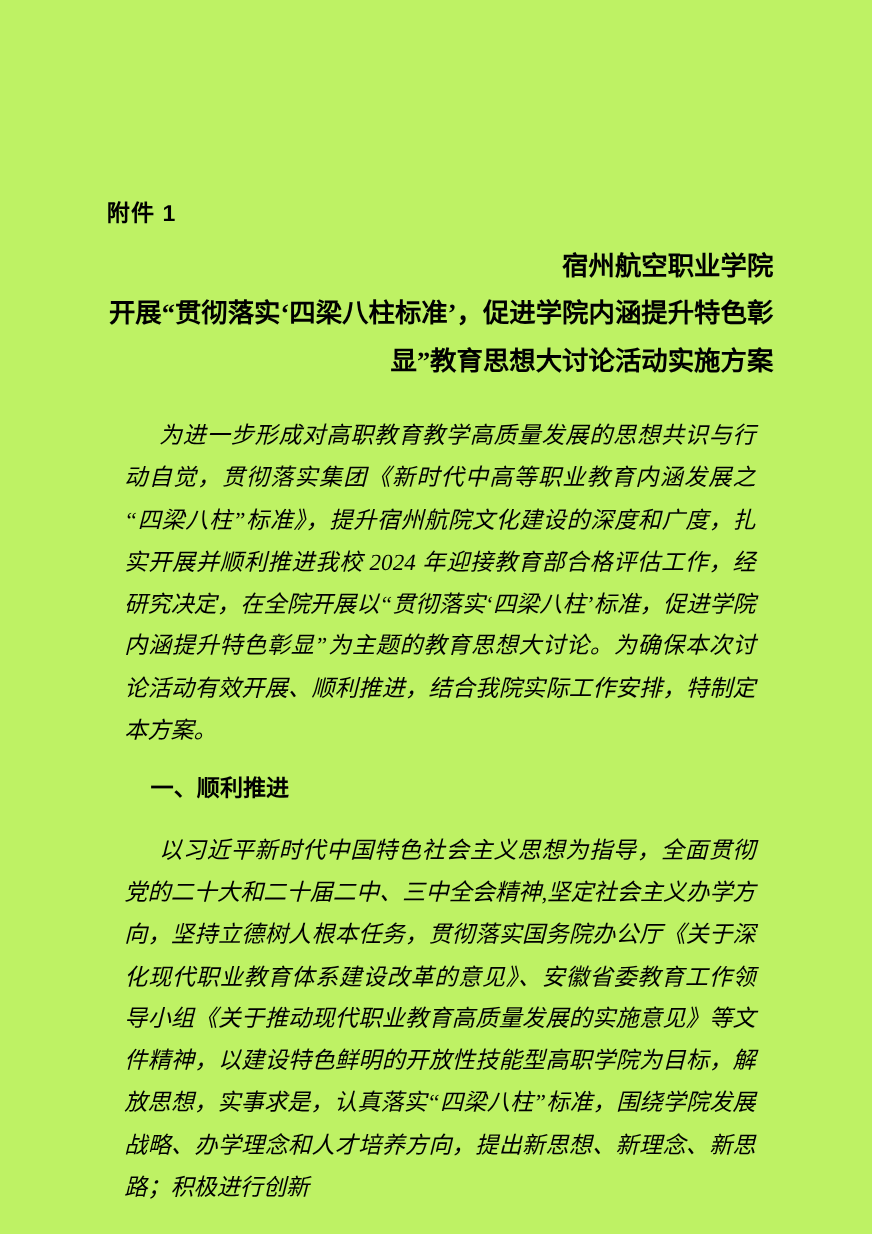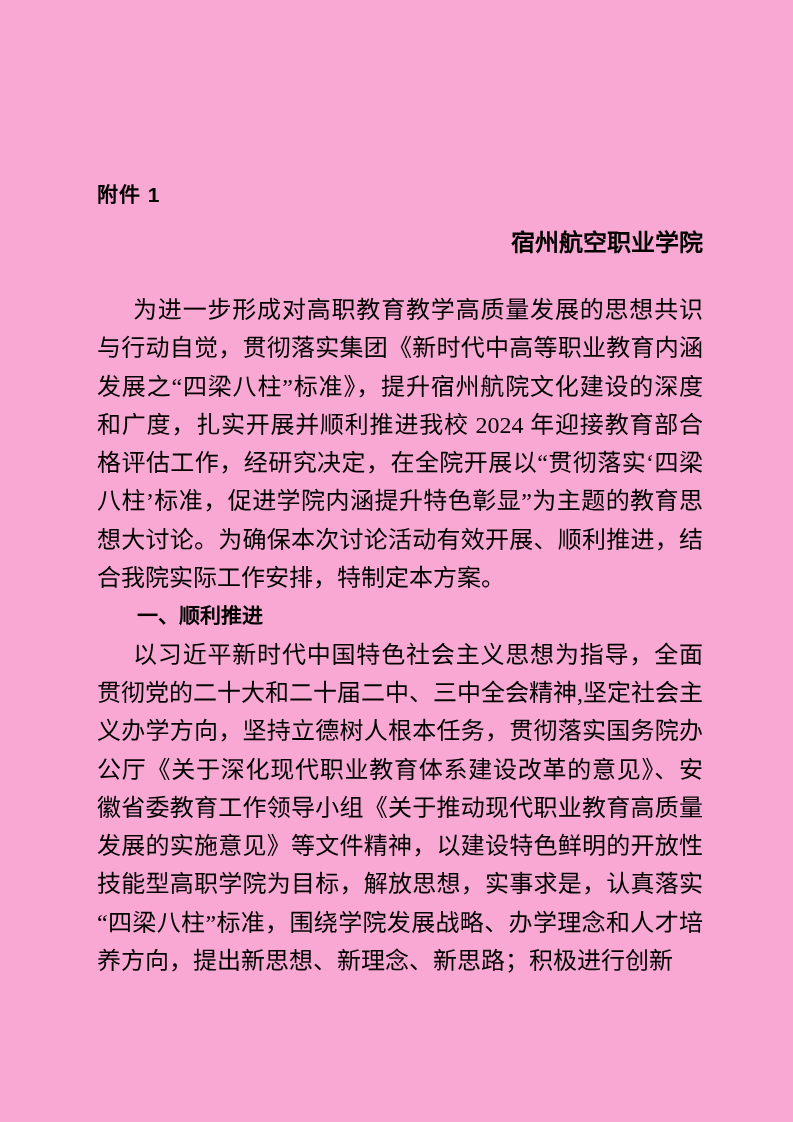--- a/index.html
+++ b/index.html
@@ -4,21 +4,21 @@
 <style>
   html, body {
     margin: 0;
     padding: 0;
     background: #ffffff;
   }
   .page {
     position: relative;
     width: 793px;
     height: 1122px;
-    background: #f9a8d4;
+    background: #bef264;
     overflow: hidden;
     color: #000000;
     font-family: "Liberation Serif", "DejaVu Serif", serif;
   }
   .content {
     position: absolute;
     left: 97px;
     top: 0;
     width: 606px;
   }
@@ -39,27 +39,28 @@
     text-align: right;
     font-family: "Liberation Serif", "DejaVu Serif", serif;
   }
   .doc-title .title-line {
     display: block;
   }
   .body-block {
     margin-top: 26px;
   }
   .body-para {
-    margin: 0;
-    font-size: 24px;
+    margin: 16px;
+    font-size: 21px;
     line-height: 38.3px;
     text-align: justify;
     text-justify: inter-ideograph;
     text-indent: 1.5em;
     font-family: "Liberation Serif", "DejaVu Serif", serif;
+    font-style: italic;
   }
   .section-heading {
     margin: 0;
     font-size: 21px;
     line-height: 38.3px;
     font-weight: 600;
     text-indent: 1.9em;
     text-align: left;
     font-family: "Liberation Sans", "DejaVu Sans", sans-serif;
   }
@@ -67,20 +68,21 @@
 </head>
 <body>
 
 <div class="page">
   <div class="content">
 
     <div class="attachment-label">附件 1</div>
 
     <div class="doc-title">
       <span class="title-line">宿州航空职业学院</span>
+      <span class="title-line">开展“贯彻落实‘四梁八柱标准’，促进学院内涵提升特色彰显”教育思想大讨论活动实施方案</span>
     </div>
 
     <div class="body-block">
       <p class="body-para">为进一步形成对高职教育教学高质量发展的思想共识与行动自觉，贯彻落实集团《新时代中高等职业教育内涵发展之“四梁八柱”标准》，提升宿州航院文化建设的深度和广度，扎实开展并顺利推进我校 2024 年迎接教育部合格评估工作，经研究决定，在全院开展以“贯彻落实‘四梁八柱’标准，促进学院内涵提升特色彰显”为主题的教育思想大讨论。为确保本次讨论活动有效开展、顺利推进，结合我院实际工作安排，特制定本方案。</p>
 
       <h2 class="section-heading">一、顺利推进</h2>
 
       <p class="body-para">以习近平新时代中国特色社会主义思想为指导，全面贯彻党的二十大和二十届二中、三中全会精神,坚定社会主义办学方向，坚持立德树人根本任务，贯彻落实国务院办公厅《关于深化现代职业教育体系建设改革的意见》、安徽省委教育工作领导小组《关于推动现代职业教育高质量发展的实施意见》等文件精神，以建设特色鲜明的开放性技能型高职学院为目标，解放思想，实事求是，认真落实“四梁八柱”标准，围绕学院发展战略、办学理念和人才培养方向，提出新思想、新理念、新思路；积极进行创新</p>
     </div>
 

